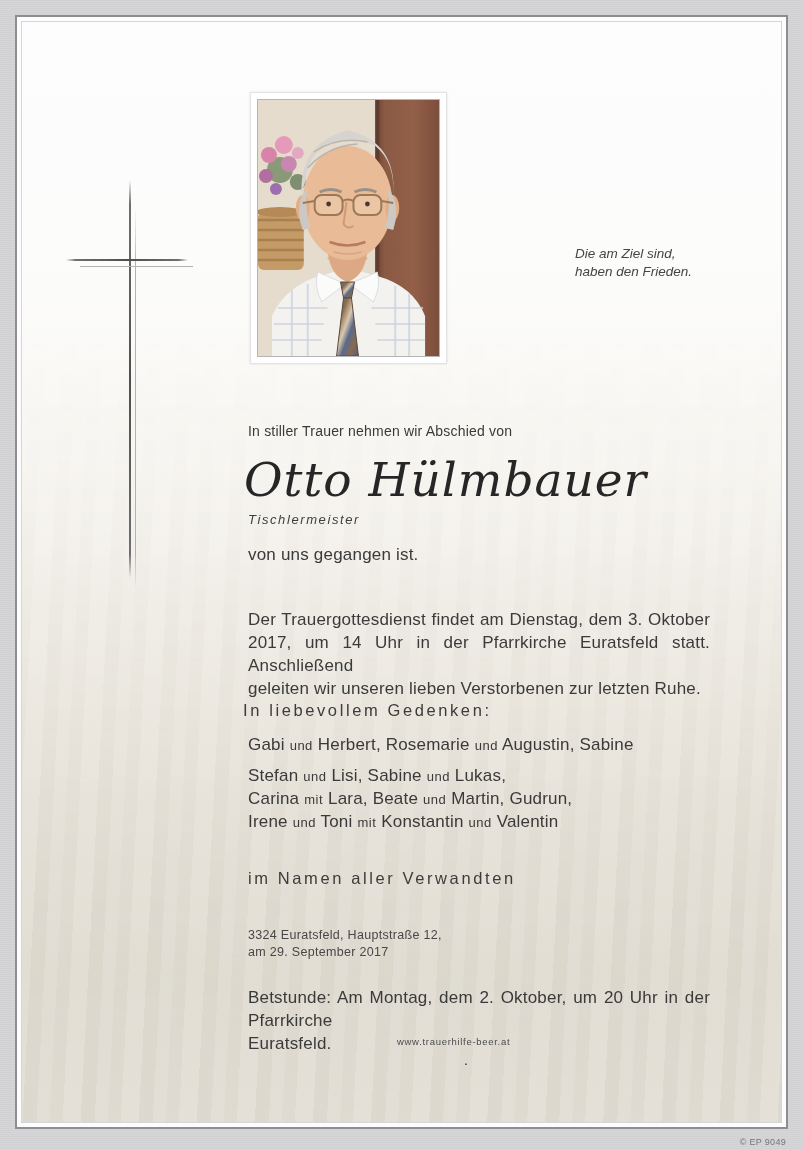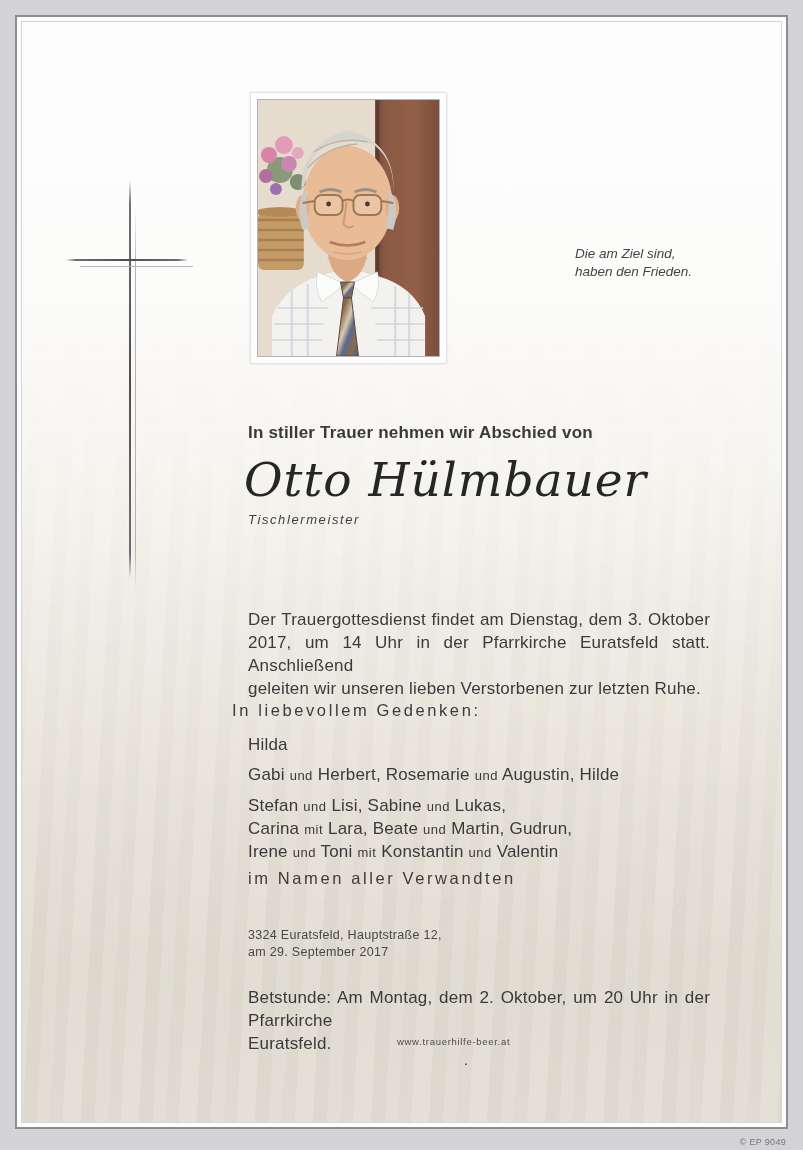--- a/index.html
+++ b/index.html
@@ -47,36 +47,36 @@
   }
   .photo-img { width:100%; height:100%; border:1px solid #b4b4b8; overflow:hidden; }
   .photo-img svg { display:block; width:100%; height:100%; }
 
   .quote {
     position:absolute; left:575px; top:245px;
     font-style:italic; font-size:13.5px; line-height:17.5px; color:#454545;
   }
 
   .txt { position:absolute; color:#3a3a3a; letter-spacing:0.2px; }
-  .intro { left:248px; top:423px; font-size:17px;font-weight:bold; }
+  .intro { left:248px; top:423px; font-size:14px; }
   .name {
     left:244px; top:452px; font-family:"DejaVu Serif", serif;
     font-style:italic; font-size:47px; color:#262626; letter-spacing:1px;text-align:center;
   }
   .profession { left:248px; top:512px; font-style:italic; font-size:13px; letter-spacing:1.6px; color:#3f3f3f; }
 
   .para { position:absolute; left:248px; width:462px; font-size:17px; color:#3a3a3a; letter-spacing:0.2px; }
   .para > div { line-height:23px; }
   .jline { text-align:justify; text-align-last:justify; }
   .para-death { top:543px; }
   .para-service { top:608px; }
   .para-prayer { top:986px; }
 
   .heading-spaced { font-size:16.5px; letter-spacing:2.6px; color:#3c3c3c; }
-  .gedenken { left:232px; top:701px; }
+  .gedenken { left:243px; top:701px; }
   .closing { left:248px; top:869px; }
 
   .mourners { position:absolute; left:248px; top:734px; font-size:17px; color:#3a3a3a; }
   .mourner-group { margin-bottom:8px; }
   .mourner-line { line-height:22px; letter-spacing:0.2px; }
   .mourner-line .conj { font-size:13px; letter-spacing:0.5px; }
 
   .address { left:248px; top:927px; font-size:12.5px; line-height:17px; color:#474747; letter-spacing:0.3px; }
   .dot { left:464px; top:1052px; font-size:14px; color:#2a2a2a; }
   .website { left:397px; top:1036px; font-size:9.5px; letter-spacing:0.7px; color:#4c4c4c; }
@@ -177,36 +177,34 @@
   <div class="quote">
     <div>Die am Ziel sind,</div>
     <div>haben den Frieden.</div>
   </div>
 
   <div class="txt intro">In stiller Trauer nehmen wir Abschied von</div>
   <div class="txt name">Otto Hülmbauer</div>
   <div class="txt profession">Tischlermeister</div>
 
   <div class="para para-death">
+    <div>von uns gegangen ist.</div>
   </div>
 
   <div class="para para-service">
     <div class="jline">Der Trauergottesdienst findet am Dienstag, dem 3. Oktober</div>
     <div class="jline">2017, um 14 Uhr in der Pfarrkirche Euratsfeld statt. Anschließend</div>
     <div>geleiten wir unseren lieben Verstorbenen zur letzten Ruhe.</div>
   </div>
 
   <div class="txt heading-spaced gedenken">In liebevollem Gedenken:</div>
 
   <div class="mourners">
       <div class="mourner-group">
-        <div class="mourner-line"><span>Hilda</span></div>
-      </div>
-      <div class="mourner-group">
-        <div class="mourner-line"><span>Gabi</span> <span class="conj">und</span> <span>Herbert, Rosemarie</span> <span class="conj">und</span> <span>Augustin, Hilde</span></div>
+        <div class="mourner-line"><span>Gabi</span> <span class="conj">und</span> <span>Herbert, Rosemarie</span> <span class="conj">und</span> <span>Augustin, Sabine</span></div>
       </div>
       <div class="mourner-group">
         <div class="mourner-line"><span>Stefan</span> <span class="conj">und</span> <span>Lisi, Sabine</span> <span class="conj">und</span> <span>Lukas,</span></div>
         <div class="mourner-line"><span>Carina</span> <span class="conj">mit</span> <span>Lara, Beate</span> <span class="conj">und</span> <span>Martin, Gudrun,</span></div>
         <div class="mourner-line"><span>Irene</span> <span class="conj">und</span> <span>Toni</span> <span class="conj">mit</span> <span>Konstantin</span> <span class="conj">und</span> <span>Valentin</span></div>
       </div>
     </div>
 
   <div class="txt heading-spaced closing">im Namen aller Verwandten</div>
 

